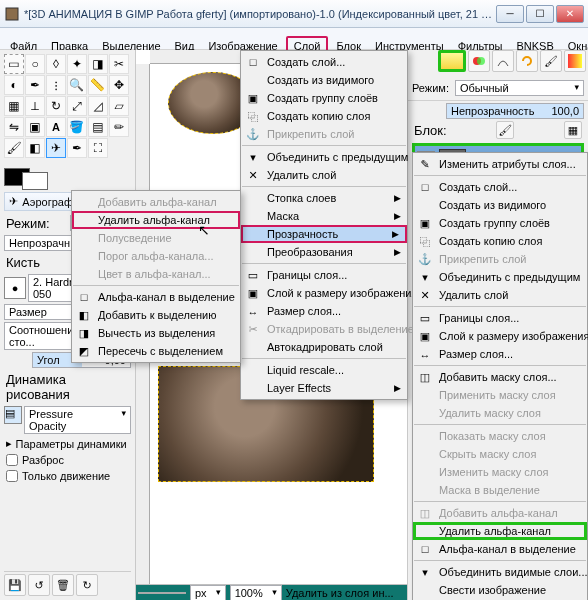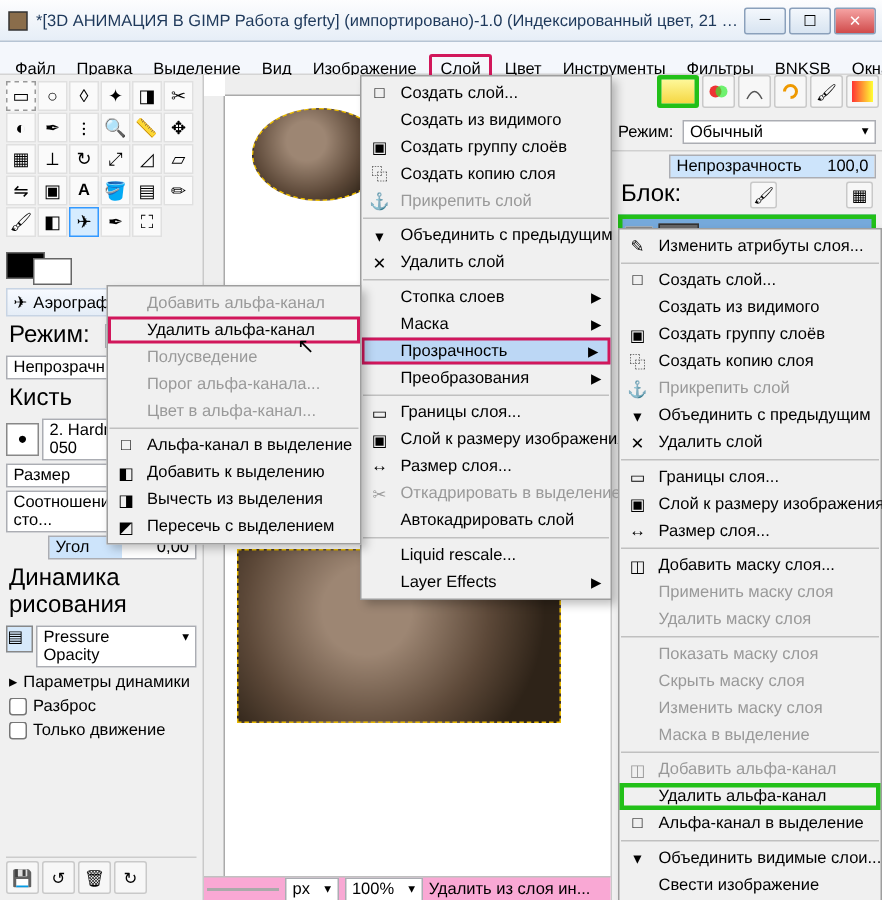--- a/index.html
+++ b/index.html
@@ -18,26 +18,26 @@
 .main { display: flex; height: calc(100% - 50px); }
 .toolbox { width: 136px; background: #f0f0f0; border-right: 1px solid #c9c9c9; padding: 4px; display:flex; flex-direction:column; gap:2px; overflow:hidden; }
 .toolgrid { display: grid; grid-template-columns: repeat(6, 20px); gap: 1px; }
 .tool { width: 20px; height: 20px; border: 1px solid #e0e0e0; background: #fafafa; display: flex; align-items: center; justify-content: center; font-size: 12px; }
 .tool.sel { border: 1px solid #3399ff; background: #d6ecff; }
 .dashed { border: 1px dashed #999; }
 .swatch { display:flex; align-items:center; gap:4px; margin-top:4px;}
 .color { width: 26px; height: 18px; border: 1px solid #666; }
 .panel-title { background: linear-gradient(#f7faff,#e5edf7); border:1px solid #c7d4e4; padding: 2px 4px; font-size: 11px; display:flex; align-items:center; gap:4px;}
 .row { display:flex; align-items:center; justify-content:space-between; padding:2px 2px; }
-.row label { font-size: 16px; }
+.row label { font-size: 13px; }
 .canvas { flex: 1; background: #fff; position: relative; border-right:1px solid #c9c9c9;}
 .canvas .img { position:absolute; border:1px dashed #e6b800; background: radial-gradient(circle at 40% 35%, #9d8673 20%, #5c4838 55%, #2e2318 80%); }
 .ruler-h { position:absolute; top:0; left:14px; right:0; height:14px; background:#eee; border-bottom:1px solid #aaa;}
 .ruler-v { position:absolute; top:14px; left:0; width:14px; bottom:16px; background:#eee; border-right:1px solid #aaa;}
-.statusbar { position:absolute; bottom:0; left:0; right:0; height:16px; background:#f9a8d4; border-top:1px solid #c0c0c0; display:flex; align-items:center; font-size:10px; gap:4px; padding:0 2px;}
+.statusbar { position:absolute; bottom:0; left:0; right:0; height:16px; background:#0f766e; border-top:1px solid #c0c0c0; display:flex; align-items:center; font-size:10px; gap:4px; padding:0 2px;}
 .menu { position:absolute; background:#f0f0f0; border:1px solid #9e9e9e; box-shadow: 3px 3px 6px rgba(0,0,0,0.25); padding:2px 0; z-index: 100;}
 .menu .mit { display:flex; align-items:center; padding: 3px 24px 3px 26px; white-space: nowrap; font-size: 11px; color:#000; position:relative;}
 .menu .mit.disabled { color:#999; }
 .menu .mit .ico { position:absolute; left:5px; width:14px; height:14px; display:flex; align-items:center; justify-content:center; font-size:11px;}
 .menu .mit .arr { position:absolute; right:6px; font-size:9px;}
 .menu .sep { height:1px; background:#c0c0c0; margin:2px 1px; }
 .menu .mit.hl { background:#bcd7f5; border:1px solid #7eb1e8; padding:2px 23px 2px 25px;}
 .menu .mit.red { border:2px solid #d1175b; padding:1px 22px 1px 24px;}
 .menu .mit.green-box { border:3px solid #22c018; padding:0 21px 0 23px;}
 .rightdock { width: 180px; background:#f0f0f0; overflow:hidden; display:flex; flex-direction:column;}
@@ -69,21 +69,21 @@
   </div>
 </div>
 
 <div class="menubar">
   <span class="mi">Файл</span>
   <span class="mi">Правка</span>
   <span class="mi">Выделение</span>
   <span class="mi">Вид</span>
   <span class="mi">Изображение</span>
   <span class="mi active">Слой</span>
-  <span class="mi">Цвет</span>
+  <span class="mi">Блок</span>
   <span class="mi">Инструменты</span>
   <span class="mi">Фильтры</span>
   <span class="mi">BNKSB</span>
   <span class="mi">Окна</span>
 
 </div>
 
 <div class="toolbar-r">
   <div style="width:28px;height:22px;border:3px solid #22c018;background:linear-gradient(#fef89a,#f5d742);border-radius:2px;"></div>
   <div class="tbtn">

